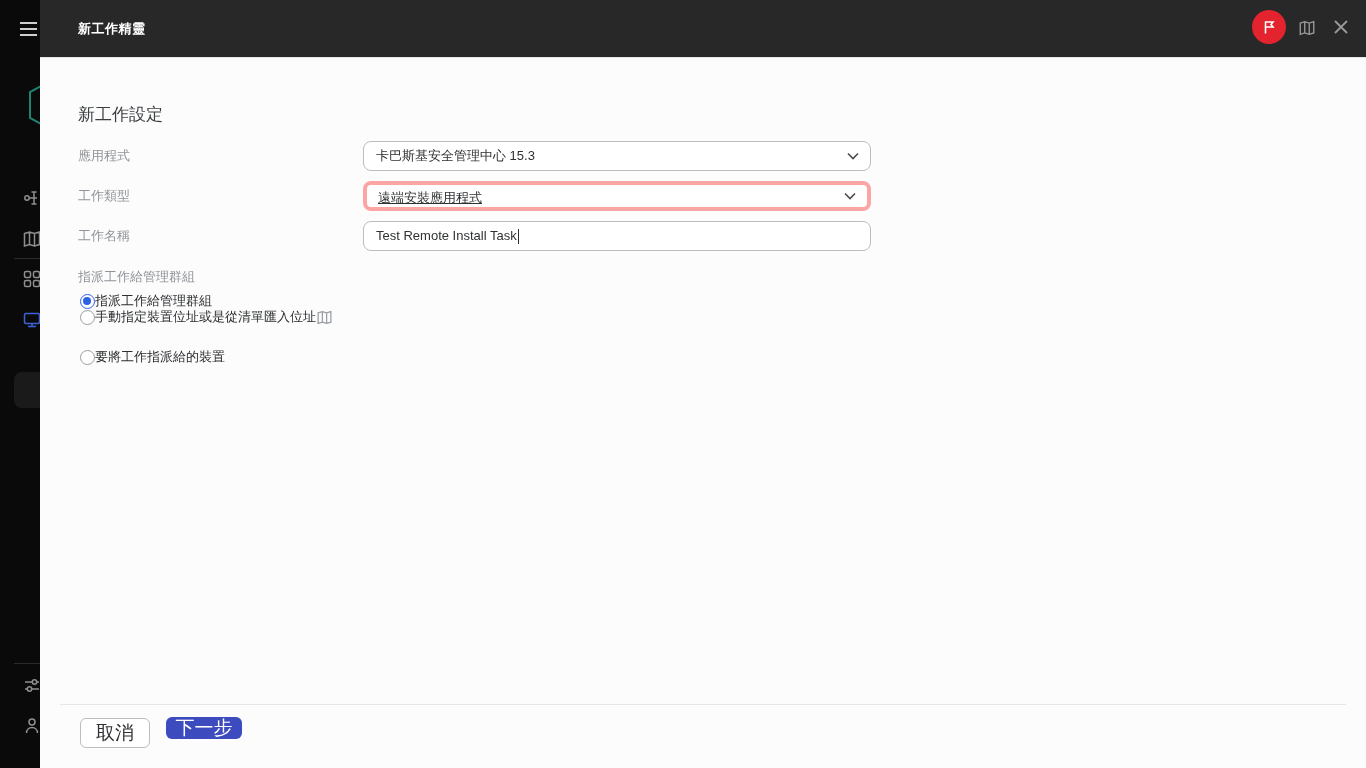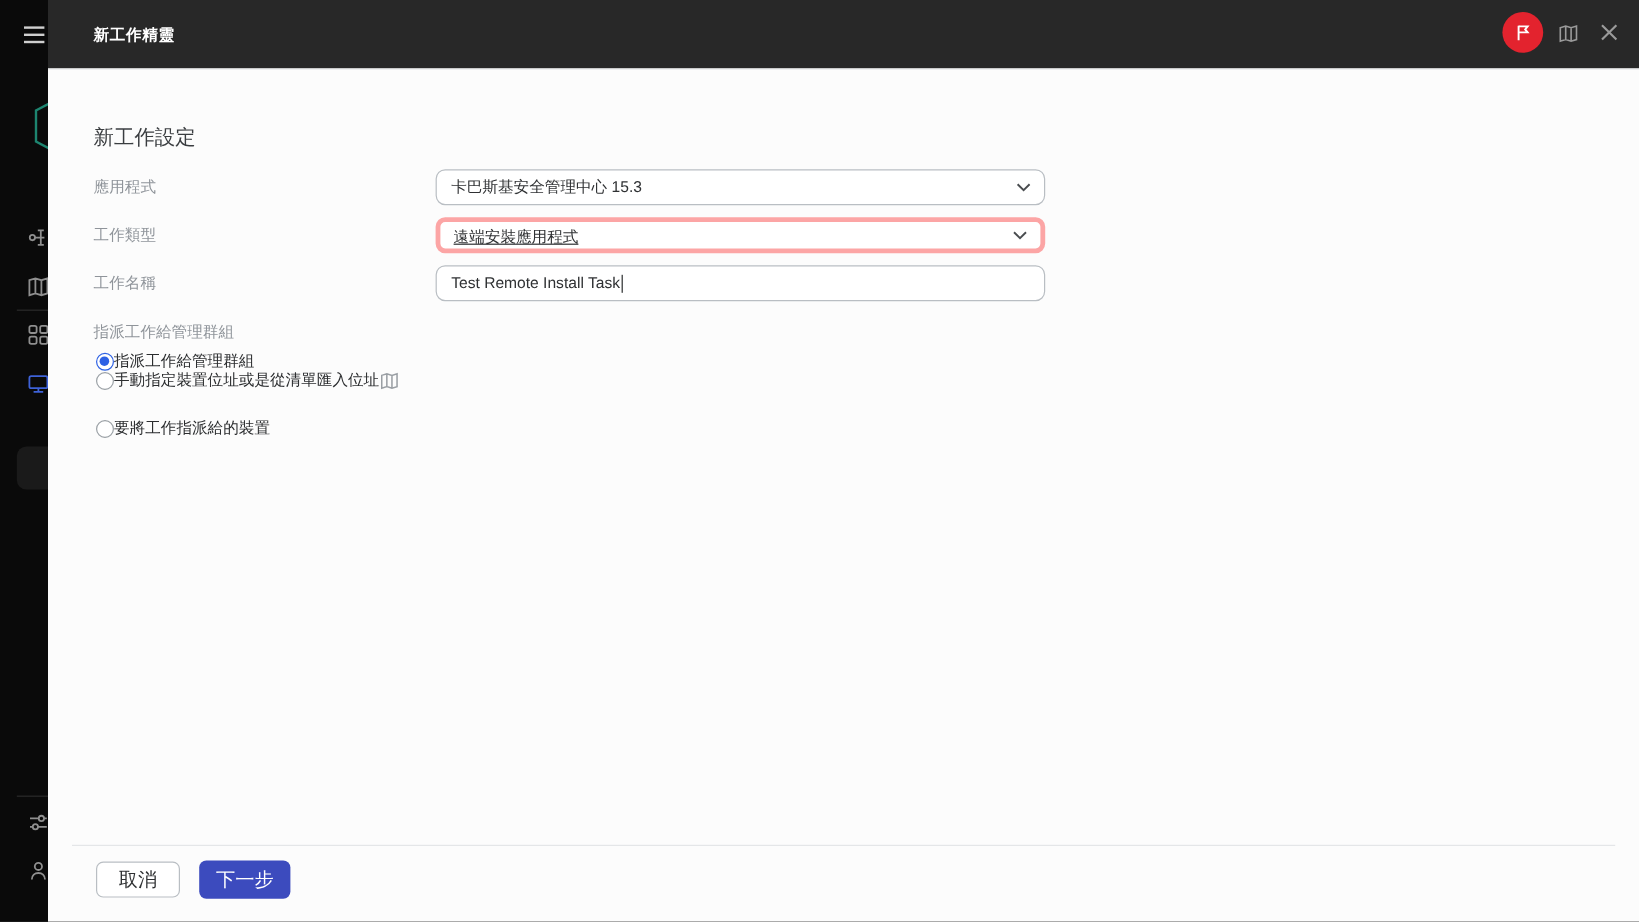--- a/index.html
+++ b/index.html
@@ -56,25 +56,25 @@
   .radio-circle { width:15px; height:15px; border-radius:50%; border:1px solid #9aa0a5;
                   background:#fff; flex:0 0 auto; position:relative; }
   .radio-circle.checked { border:1.5px solid #2d61e4; }
   .radio-circle.checked::after { content:""; position:absolute; left:2px; top:2px;
                   width:8px; height:8px; border-radius:50%; background:#2d61e4; }
   .radio-label { font-size:13px; color:#2b2d2f; }
   .radio-help { color:#9a9fa4; display:flex; align-items:center; cursor:pointer; }
 
   .footer-divider { position:absolute; left:20px; right:20px; top:646px; height:1px;
                     background:#e4e6e8; }
-  .btn { position:absolute; height:30px; border-radius:6px; font-size:16px;
+  .btn { position:absolute; height:30px; border-radius:6px; font-size:19px;
          display:flex; align-items:center; justify-content:center; cursor:pointer; }
   .btn-cancel { left:40px; top:660px; width:70px; background:#fff;
                 border:1px solid #b9bec3; color:#2f3133; }
-  .btn-next { left:126px; top:659px; width:76px; height:32px; background:#3c4bbe;
+  .btn-next { left:126px; top:659px; width:76px; height:22px; background:#3c4bbe;
               color:#fff; border:none; }
 </style>
 </head>
 <body>
 
 <div class="sidebar">
   <div class="hamburger">
     <span></span>
       <span></span>
       <span></span>

